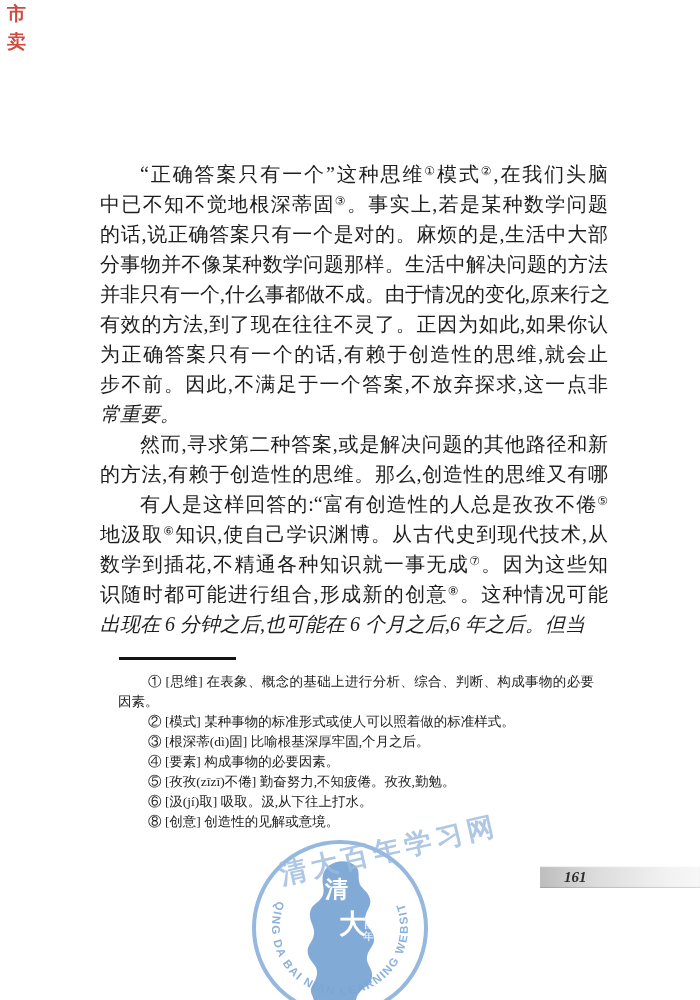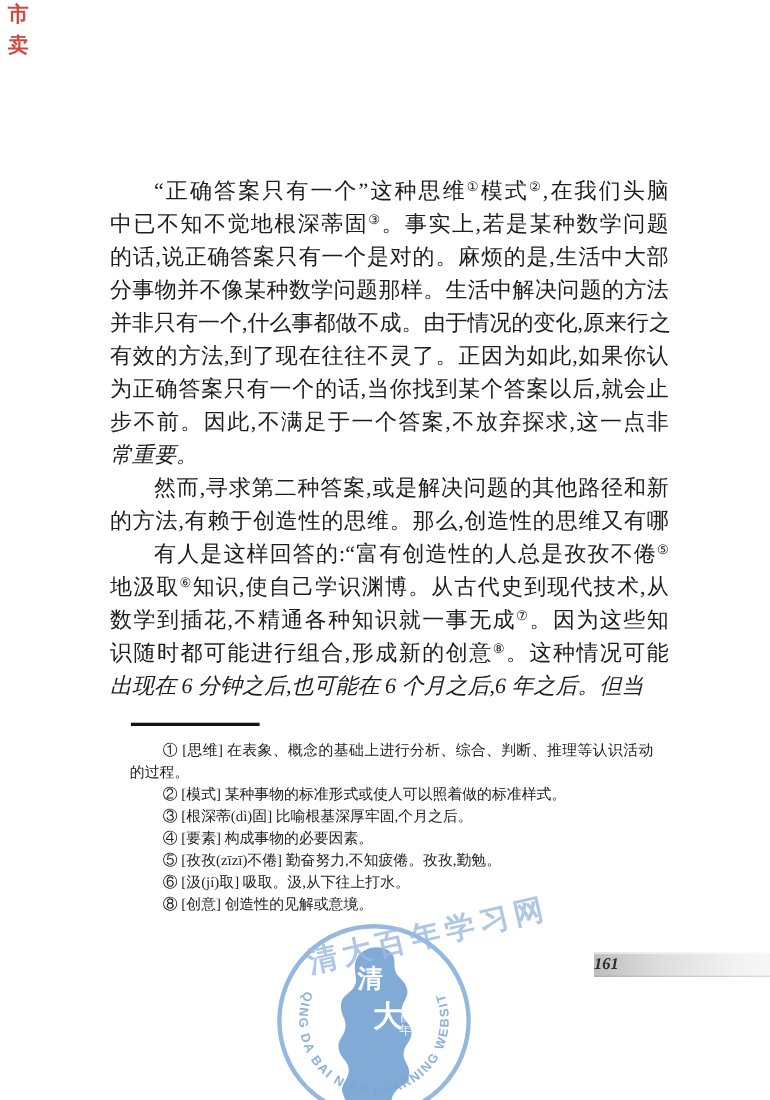--- a/index.html
+++ b/index.html
@@ -36,21 +36,21 @@
     font-size:13.5px;line-height:20px;color:#222;
   }
   .fn{text-indent:30px;text-align:justify;}
   
   .page-number-bar{
     position:absolute;left:540px;top:866px;width:160px;height:22px;
     background:linear-gradient(90deg,#bdbdbd 0%,#dcdcdc 35%,#f2f2f2 80%,#f7f7f7 100%);
     box-shadow:inset 0 1px 1px rgba(255,255,255,.8), inset 0 -1px 1px rgba(0,0,0,.15);
   }
   .page-number-bar .num{
-    display:inline-block;padding-left:0;line-height:22px;
+    display:inline-block;padding-left:24px;line-height:22px;
     font-style:italic;font-weight:bold;font-size:15px;color:#2b2b2b;
   }
   
   .watermark{
     position:absolute;left:0;top:0;width:700px;height:1000px;pointer-events:none;
   }
 </style>
 </head>
 <body>
 
@@ -85,36 +85,36 @@
     <span>卖</span>
   </div>
 
   <div class="body-text" id="body-text">
       <div class="line indent">“正确答案只有一个”这种思维<sup>①</sup>模式<sup>②</sup>,在我们头脑</div>
       <div class="line">中已不知不觉地根深蒂固<sup>③</sup>。事实上,若是某种数学问题</div>
       <div class="line">的话,说正确答案只有一个是对的。麻烦的是,生活中大部</div>
       <div class="line">分事物并不像某种数学问题那样。生活中解决问题的方法</div>
       <div class="line">并非只有一个,什么事都做不成。由于情况的变化,原来行之</div>
       <div class="line">有效的方法,到了现在往往不灵了。正因为如此,如果你认</div>
-      <div class="line">为正确答案只有一个的话,当你找到某个答案以后,就会止</div>
+      <div class="line">为正确答案只有一个的话,有赖于创造性的思维,就会止</div>
       <div class="line">步不前。因此,不满足于一个答案,不放弃探求,这一点非</div>
       <div class="line last">常重要。</div>
       <div class="line indent">然而,寻求第二种答案,或是解决问题的其他路径和新</div>
       <div class="line">的方法,有赖于创造性的思维。那么,创造性的思维又有哪</div>
       <div class="line indent">有人是这样回答的:“富有创造性的人总是孜孜不倦<sup>⑤</sup></div>
       <div class="line">地汲取<sup>⑥</sup>知识,使自己学识渊博。从古代史到现代技术,从</div>
       <div class="line">数学到插花,不精通各种知识就一事无成<sup>⑦</sup>。因为这些知</div>
       <div class="line">识随时都可能进行组合,形成新的创意<sup>⑧</sup>。这种情况可能</div>
       <div class="line last">出现在 6 分钟之后,也可能在 6 个月之后,6 年之后。但当</div>
     </div>
 
   <div class="fn-separator"></div>
 
   <div class="footnotes" id="footnotes">
-      <div class="fn">① [思维] 在表象、概念的基础上进行分析、综合、判断、推理等认识活动的过程。</div>
+      <div class="fn">① [思维] 在表象、概念的基础上进行分析、综合、判断、构成事物的必要因素。</div>
       <div class="fn">② [模式] 某种事物的标准形式或使人可以照着做的标准样式。</div>
       <div class="fn">③ [根深蒂(dì)固] 比喻根基深厚牢固,个月之后。</div>
       <div class="fn">④ [要素] 构成事物的必要因素。</div>
       <div class="fn">⑤ [孜孜(zīzī)不倦] 勤奋努力,不知疲倦。孜孜,勤勉。</div>
       <div class="fn">⑥ [汲(jí)取] 吸取。汲,从下往上打水。</div>
       <div class="fn">⑧ [创意] 创造性的见解或意境。</div>
     </div>
 
   <div class="page-number-bar">
     <span class="num">161</span>

